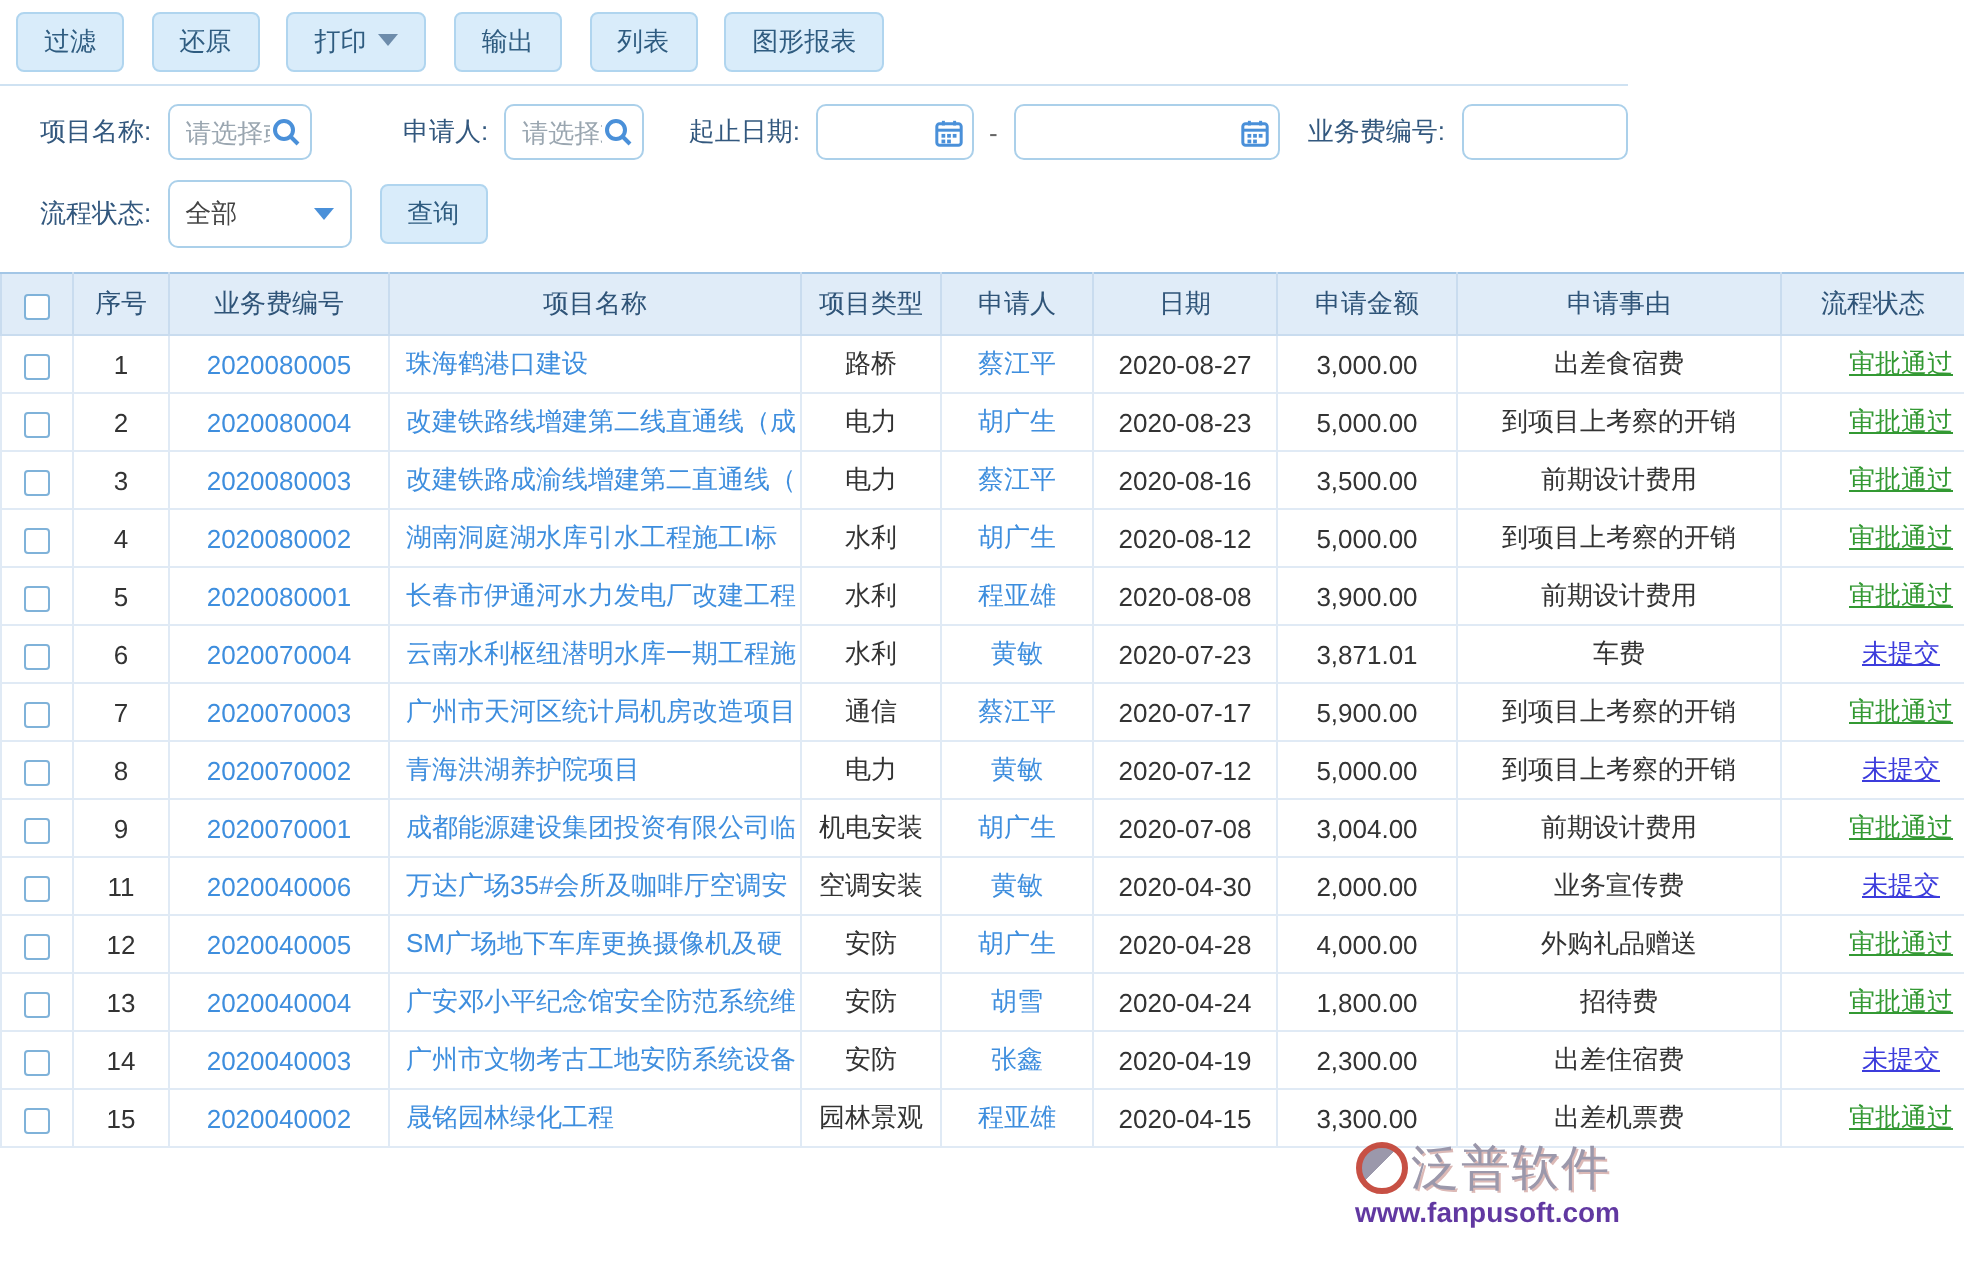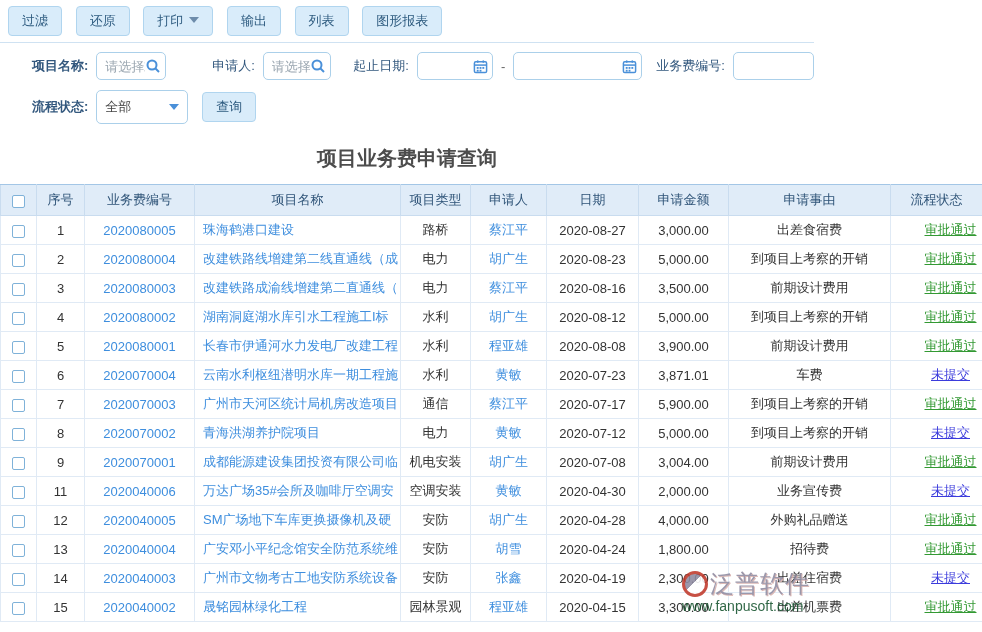--- a/index.html
+++ b/index.html
@@ -12,21 +12,21 @@
   .tbtn { display:inline-block; margin-right:10px; padding:5px 13px; background:#d9ecfa;
     border:1px solid #b0d5ef; border-radius:4px; color:#2f5c80; font-size:13px; cursor:pointer; }
   .caret-down { display:inline-block; width:0; height:0; margin-left:6px; vertical-align:2px;
     border-left:5px solid transparent; border-right:5px solid transparent; border-top:6px solid #6d8cab; }
   .caret-blue { border-top-color:#4a90d9; margin-left:14px; }
 
   
   .filters { padding:9px 0 2px 18px; }
   .frow { display:flex; align-items:center; margin-bottom:10px; }
   .flabel { color:#33587e; margin-right:8px; white-space:nowrap; }
-  .l1 { margin-left:14px;font-weight:bold; }
+  .l1 { margin-left:2px; }
   .input-wrap { position:relative; display:inline-flex; align-items:center; background:#fff;
     border:1px solid #abd0ea; border-radius:5px; height:28px; padding:0 4px 0 8px; }
   .input-wrap input { border:none; outline:none; background:transparent; font-size:13px;
     color:#444; width:100%; font-family:inherit; }
   .input-wrap input::placeholder { color:#9aa6b0; }
   .w-proj { width:84px; margin-right:46px; }
   .w-appl { width:82px; margin-right:22px; }
   .w-date1 { width:92px; }
   .w-date2 { width:158px; margin-right:14px; }
   .w-fee { width:98px; }
@@ -53,21 +53,21 @@
   .checkbox { display:inline-block; width:13px; height:13px; border:1px solid #7fb2d9;
     border-radius:2px; background:#fff; cursor:pointer; vertical-align:middle; }
 
   
   .watermark { position:absolute; right:4px; bottom:18px; opacity:0.88; pointer-events:none; text-align:left; }
   .wm-top { display:flex; align-items:center; }
   .wm-logo { width:26px; height:26px; border-radius:50%; border:3px solid #c0392b;
     background:linear-gradient(135deg,#8e8aa0 0 45%, #fff 45%); margin-right:2px; }
   .wm-brand { font-size:24px; font-weight:normal; color:#8e8aa0;
     text-shadow:1px 1px 0 #d8b0ac; letter-spacing:1px; }
-  .wm-url { font-size:14px; font-weight:normal; color:#14532d; margin-top:-2px; }
+  .wm-url { font-size:14px; font-weight:bold; color:#4c1d95; margin-top:-2px; }
 </style>
 </head>
 <body>
 
 <div class="page">
 
   <div class="toolbar">
     <span class="tbtn">过滤</span>
     <span class="tbtn">还原</span>
     <span class="tbtn"><span>打印</span><span class="caret-down"></span></span>
@@ -140,21 +140,20 @@
     <div class="frow">
       <span class="flabel l1">流程状态:</span>
       <span class="select-box">
         <span>全部</span>
         <span class="caret-down caret-blue"></span>
       </span>
       <span class="tbtn" style="margin-right:0">查询</span>
     </div>
   </div>
 
-  <div class="page-title">项目业务费申请查询</div>
 
   <table>
     <colgroup>
       <col style="width:36px">
         <col style="width:48px">
         <col style="width:110px">
         <col style="width:206px">
       <col style="width:70px">
         <col style="width:76px">
         <col style="width:92px">

